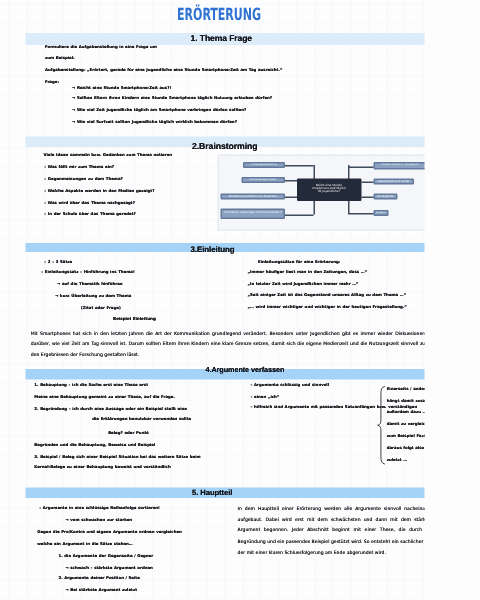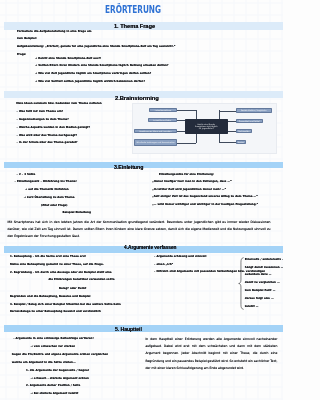--- a/index.html
+++ b/index.html
@@ -12,21 +12,21 @@
   }
   .grid{
     position:absolute;left:0;top:0;width:283px;height:400px;
     background-image:
       linear-gradient(to right, #f5f7fb 1px, transparent 1px),
       linear-gradient(to bottom, #f6f8fc 1px, transparent 1px);
     background-size:12px 12px;
     background-position:5.5px 2.5px;
     pointer-events:none;z-index:0;filter:blur(.25px);
   }
-  .layer{position:absolute;left:4px;top:0;width:283px;height:400px;z-index:2;}
+  .layer{position:absolute;left:17px;top:0;width:283px;height:400px;z-index:2;}
   .band{position:absolute;left:0;width:283px;}
   .band.l{background:#dcebf9;}
   .band.d{background:#a4d3f7;}
   .title{
     position:absolute;
     font-family:"DejaVu Sans Condensed","DejaVu Sans",sans-serif;
     font-weight:bold;white-space:nowrap;
     transform:scaleX(.73);transform-origin:left top;
   }
   .sec{

